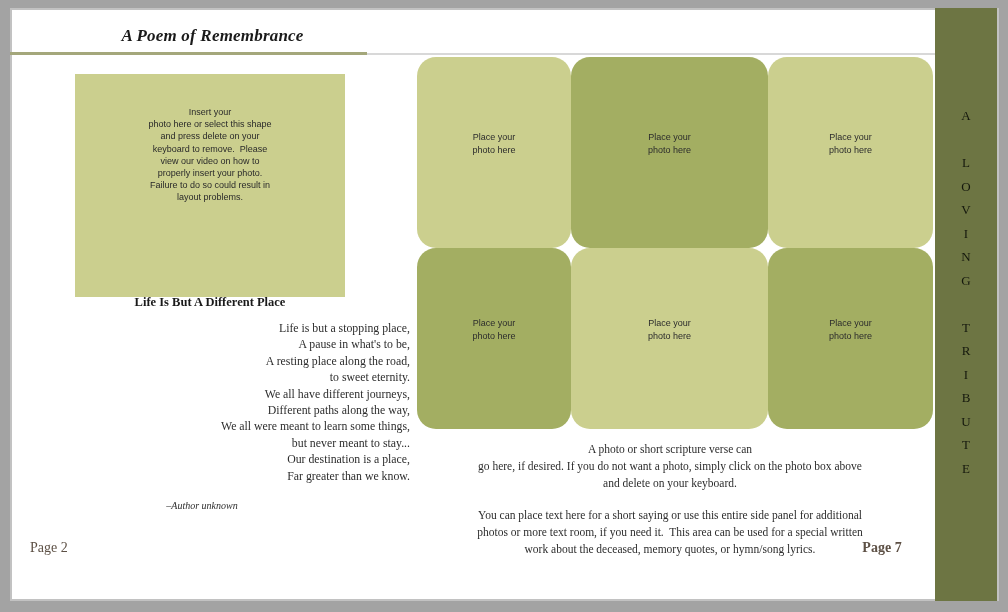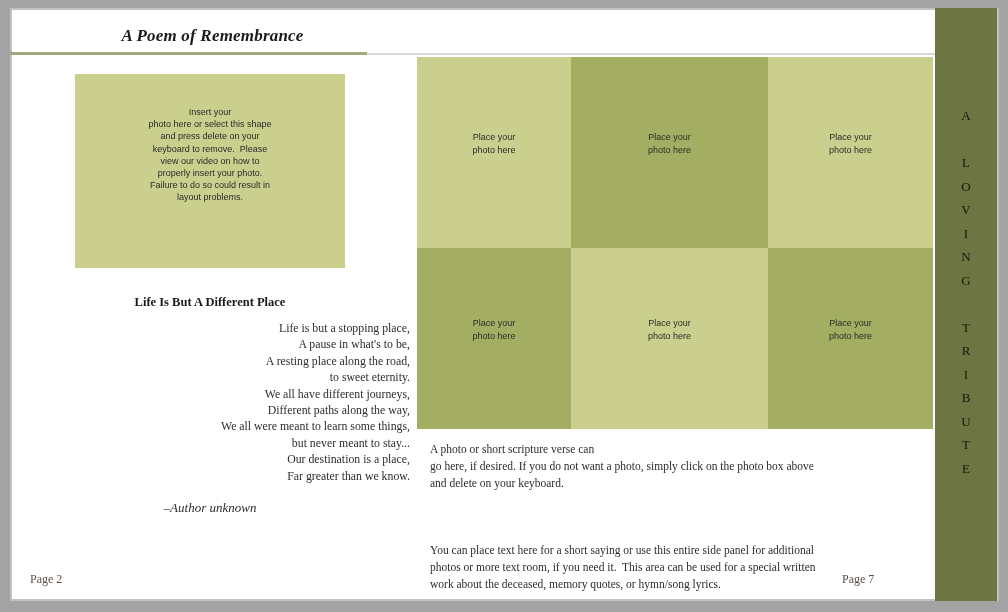--- a/index.html
+++ b/index.html
@@ -26,66 +26,66 @@
     position:absolute;top:26px;text-align:center;
     font-weight:bold;font-style:italic;font-size:17px;line-height:20px;
     color:var(--heading-text);letter-spacing:.2px;
   }
   .page-title.left{left:10px;width:405px;}
   .page-title.right{left:415px;width:564px;}
   .rule{position:absolute;top:52px;height:3px;}
   .rule.olive{left:10px;width:357px;background:var(--rule-olive);}
   .rule.gray{left:367px;width:568px;background:var(--rule-gray);height:2px;top:53px;}
   .photo-box{
-    position:absolute;left:75px;top:74px;width:270px;height:194px;
+    position:absolute;left:75px;top:74px;width:270px;height:223px;
     background:var(--cell-light);
   }
   .photo-box-text{
     padding-top:32px;text-align:center;white-space:pre-wrap;
     font-family:"Liberation Sans","DejaVu Sans",sans-serif;
     font-size:9px;line-height:12.2px;color:#2a2a2a;
   }
   .poem-title{
     position:absolute;left:10px;top:295px;width:400px;text-align:center;
     font-weight:bold;font-size:12.5px;color:var(--heading-text);
   }
   .poem-body{
     position:absolute;left:10px;top:320px;width:400px;text-align:right;
     white-space:pre-line;font-size:11.8px;line-height:16.4px;color:var(--body-text);
   }
   .poem-author{
-    position:absolute;left:10px;top:500px;width:400px;text-align:center;
-    font-style:italic;font-size:13px;color:var(--body-text);
+    position:absolute;left:2px;top:500px;width:400px;text-align:center;
+    font-style:italic;font-size:10px;color:var(--body-text);
   }
   .page-num{
-    position:absolute;top:572px;font-size:12px;color:var(--page-number-text);
+    position:absolute;top:540px;font-size:14px;color:var(--page-number-text);
   }
   .page-num.left{left:30px;}
-  .page-num.right{left:842px;width:80px;text-align:left;}
+  .page-num.right{left:842px;width:80px;text-align:center;font-weight:bold;}
   .cell{
-    position:absolute;display:flex;align-items:center;justify-content:center;
+    position:absolute;display:flex;align-items:center;justify-content:center;border-radius:19px;
   }
   .cell.light{background:var(--cell-light);}
   .cell.dark{background:var(--cell-dark);}
   .cell .cell-label{
     transform:translateY(-9px);text-align:center;white-space:pre-line;
     font-family:"Liberation Sans","DejaVu Sans",sans-serif;
     font-size:9px;line-height:12.5px;color:#2c2c2c;
   }
   .r1{top:57px;height:191px;}
   .r2{top:248px;height:181px;}
   .c1{left:417px;width:154px;}
   .c2{left:571px;width:197px;}
   .c3{left:768px;width:165px;}
   .note{
-    position:absolute;left:430px;width:480px;white-space:pre-wrap;
+    position:absolute;left:430px;width:480px;text-align:center;white-space:pre-wrap;
     font-size:11.5px;line-height:16.8px;color:var(--body-text);
   }
   .note.n1{top:441px;}
-  .note.n2{top:507px;margin-top:35px;}
+  .note.n2{top:507px;}
   .band{
     position:absolute;left:935px;top:8px;width:62px;height:593px;
     background:var(--band);
   }
   .band-text{
     padding-top:96px;text-align:center;white-space:pre-line;
     font-size:13px;line-height:23.5px;color:#15180d;
     font-family:"Liberation Serif","DejaVu Serif",serif;
   }
 </style>

